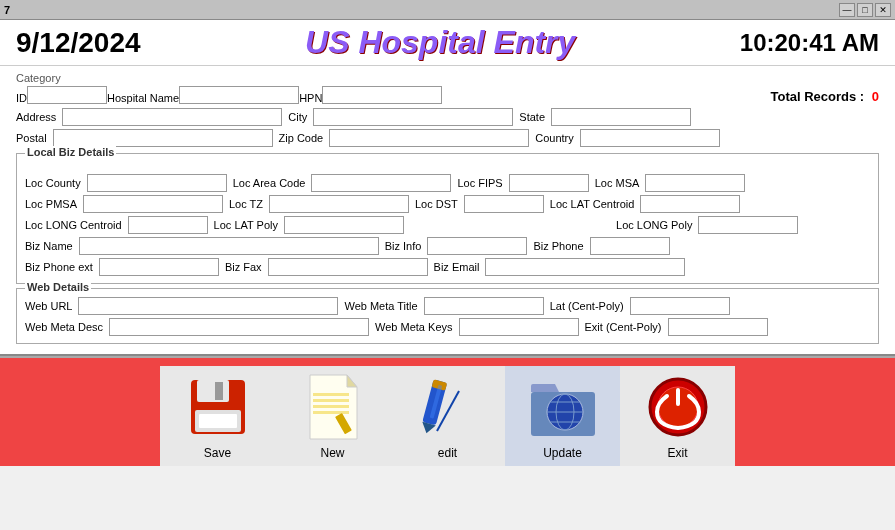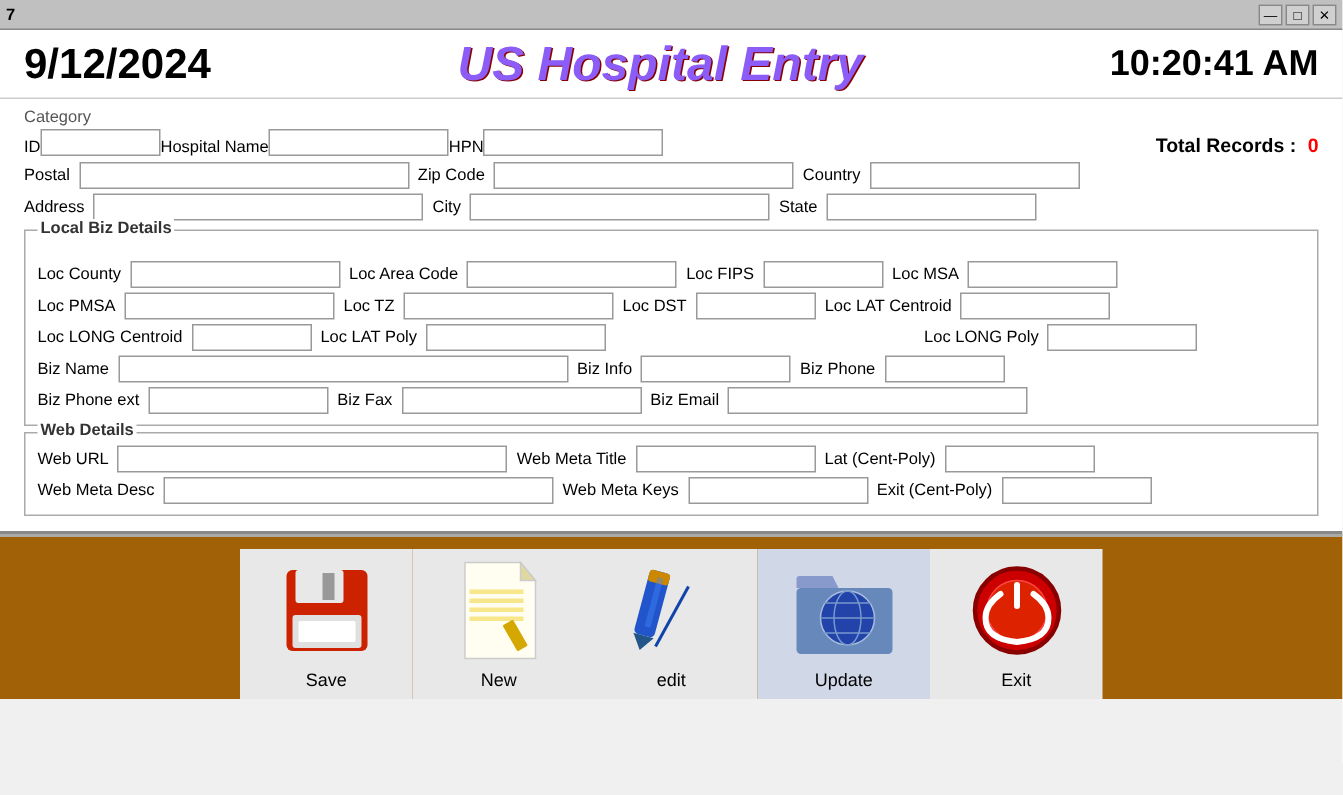--- a/index.html
+++ b/index.html
@@ -118,21 +118,21 @@
       top: -8px;
       left: 8px;
       background: #fff;
       padding: 0 2px;
       font-size: 11px;
       font-weight: bold;
       color: #333;
     }
     
     .toolbar {
-      background: #a16207;
+      background: #ef4444;
       display: flex;
       justify-content: center;
       gap: 0;
       padding: 8px 0 0 0;
       border-top: 2px solid #aaa;
       height: 110px;
     }
     .toolbar-btn {
       display: flex;
       flex-direction: column;
@@ -198,36 +198,36 @@
     <span class="field-label">Hospital Name</span>
     <input type="text" class="field-input w120" value="" style="">
     <span class="field-label">HPN</span>
     <input type="text" class="field-input w120" value="" style="">
     <div class="total-records">
       <span class="label">Total Records :</span>
       <span class="value">0</span>
     </div>
   </div>
 
+  <div class="form-row" style="margin-top:2px;">
+    <span class="field-label">Address</span>
+    <input type="text" class="field-input w220" value="" style="">
+    <span class="field-label">City</span>
+    <input type="text" class="field-input w200" value="" style="">
+    <span class="field-label">State</span>
+    <input type="text" class="field-input w140" value="" style="">
+  </div>
   <div class="form-row">
     <span class="field-label">Postal</span>
     <input type="text" class="field-input w220" value="" style="">
     <span class="field-label">Zip Code</span>
     <input type="text" class="field-input w200" value="" style="">
     <span class="field-label">Country</span>
     <input type="text" class="field-input w140" value="" style="">
   </div>
-  <div class="form-row" style="margin-top:2px;">
-    <span class="field-label">Address</span>
-    <input type="text" class="field-input w220" value="" style="">
-    <span class="field-label">City</span>
-    <input type="text" class="field-input w200" value="" style="">
-    <span class="field-label">State</span>
-    <input type="text" class="field-input w140" value="" style="">
-  </div>
 
   <div class="group-box" style="margin-top:6px;padding-top:20px;">
     <span class="group-box-title">Local  Biz Details</span>
 
     <div class="form-row">
       <span class="field-label">Loc County</span>
       <input type="text" class="field-input w140" value="" style="">
       <span class="field-label">Loc Area Code</span>
       <input type="text" class="field-input w140" value="" style="">
       <span class="field-label">Loc FIPS</span>

